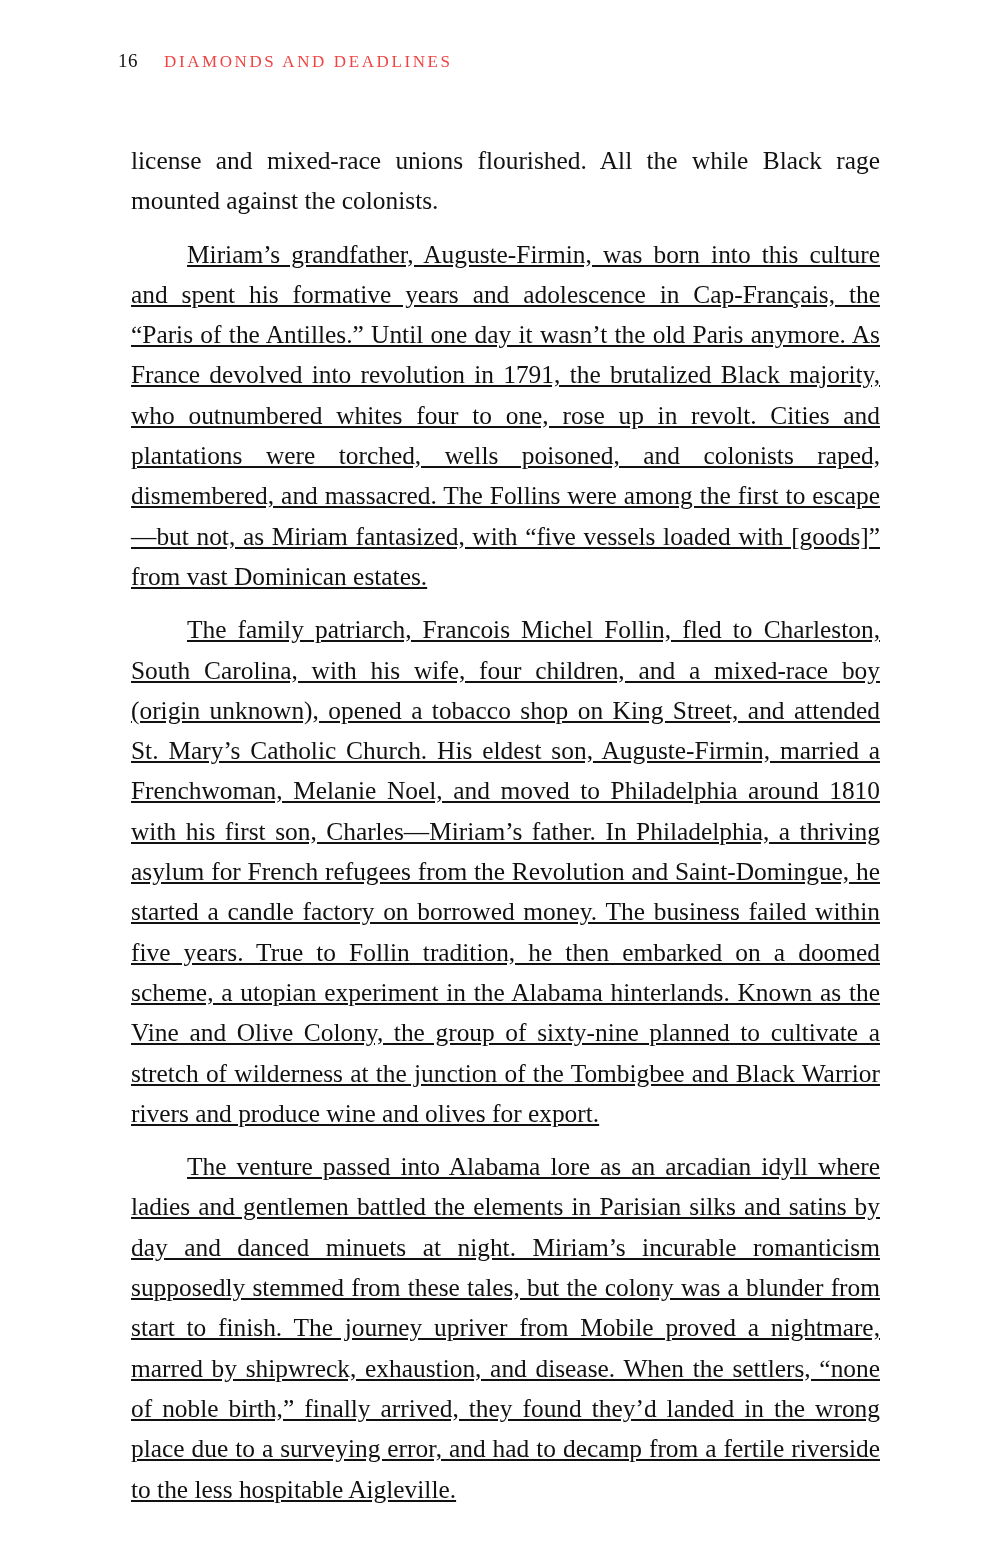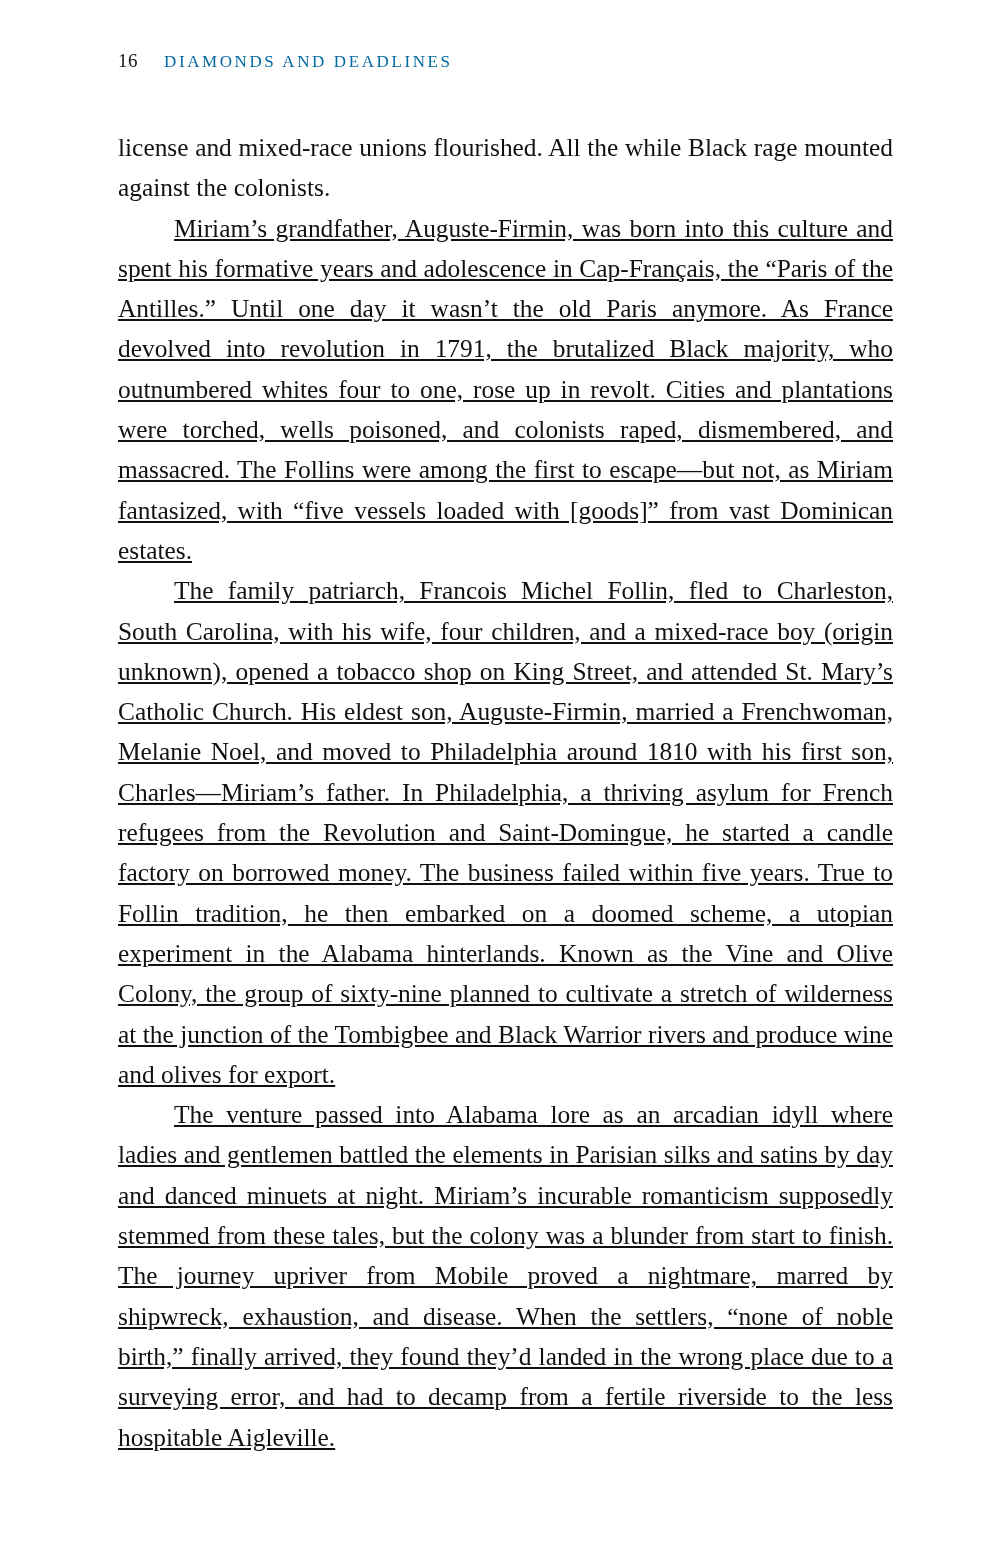--- a/index.html
+++ b/index.html
@@ -34,36 +34,36 @@
     font-family: "Liberation Serif", serif;
   }
   .folio {
     font-size: 19px;
     letter-spacing: 0.5px;
     color: #111111;
   }
   .book-title {
     font-size: 17px;
     letter-spacing: 2.6px;
-    color: #0369a1;
+    color: #ef4444;
   }
   .body-text {
     position: absolute;
     left: 118px;
     top: 127px;
     width: 775px;
     font-size: 25.4px;
     line-height: 40.3px;
     text-align: justify;
     text-justify: inter-word;
     color: #111111;
     hyphens: none;
   }
   .body-text p {
-    margin: 0;
+    margin: 13px;
     text-indent: 0;
   }
   .body-text p.indent {
     text-indent: 56px;
     text-decoration: underline;
   }
   .body-text p:last-child {
     text-align: justify;
   }
 </style>

